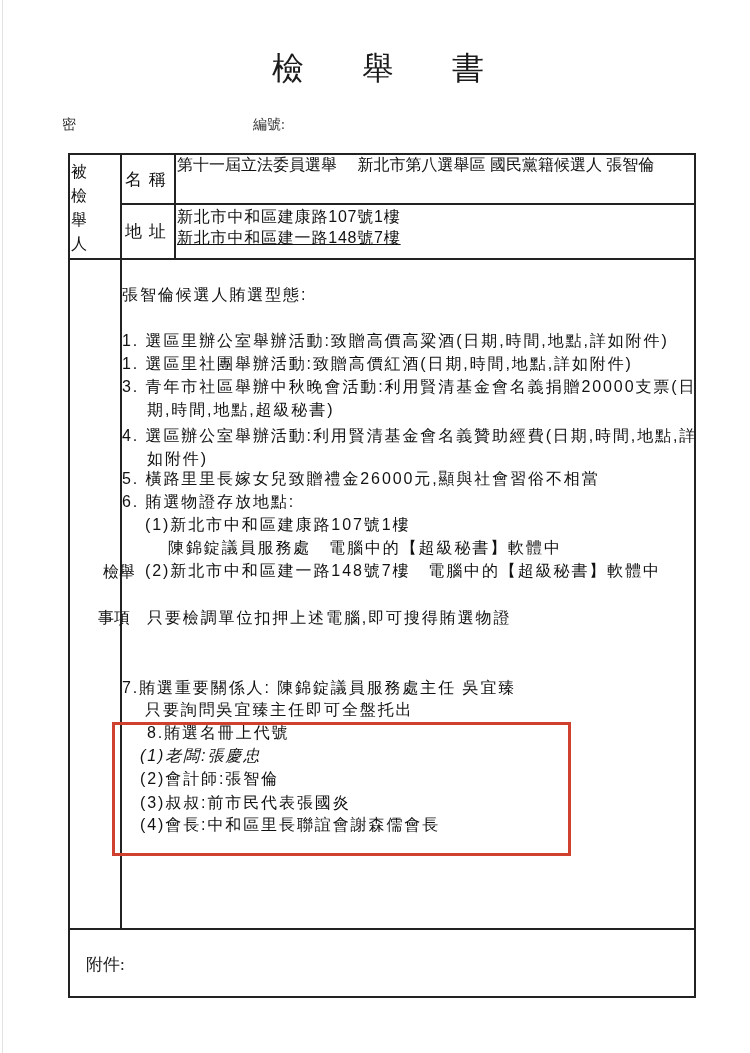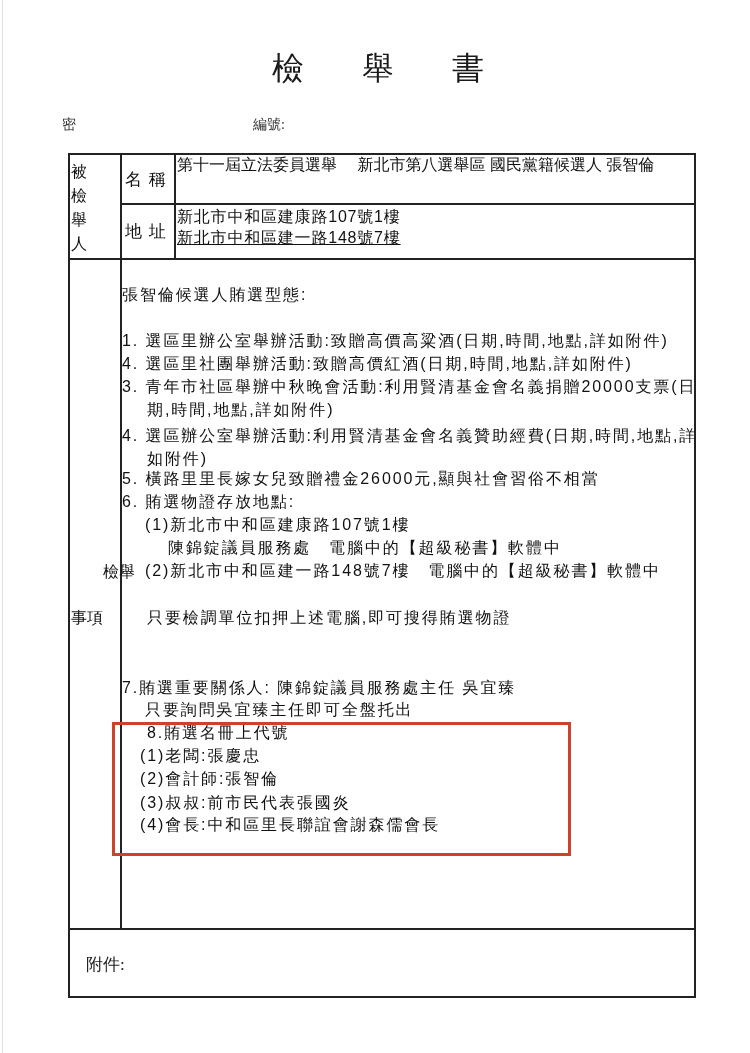--- a/index.html
+++ b/index.html
@@ -59,39 +59,39 @@
   <span class="cell-text" style="left:125px; top:170px; font-size:17px; letter-spacing:1px;">名 稱</span>
   <span class="cell-text" style="left:177px; top:155px;">第十一屆立法委員選舉　 新北市第八選舉區  國民黨籍候選人 張智倫</span>
 
   <span class="cell-text" style="left:125px; top:222px; font-size:17px; letter-spacing:1px;">地 址</span>
   <span class="cell-text" style="left:177px; top:207px; letter-spacing:0.8px;">新北市中和區建康路107號1樓</span>
   <span class="cell-text" style="left:177px; top:228px; letter-spacing:0.8px;text-decoration:underline;">新北市中和區建一路148號7樓</span>
 </div>
 
 <div>
   <span class="v-label" style="top:562px;padding-left:32px;">檢舉</span>
-  <span class="v-label" style="top:608px;">事項</span>
+  <span class="v-label" style="top:608px;padding-left:27px;">事項</span>
 
   <div class="body-line" style="left:122px; top:285px;">張智倫候選人賄選型態:</div>
   <div class="body-line" style="left:122px; top:331px;">1. 選區里辦公室舉辦活動:致贈高價高粱酒(日期,時間,地點,詳如附件)</div>
-  <div class="body-line" style="left:122px; top:354px;">4. 選區里社團舉辦活動:致贈高價紅酒(日期,時間,地點,詳如附件)</div>
+  <div class="body-line" style="left:122px; top:354px;">1. 選區里社團舉辦活動:致贈高價紅酒(日期,時間,地點,詳如附件)</div>
   <div class="body-line" style="left:122px; top:377px;">3. 青年市社區舉辦中秋晚會活動:利用賢清基金會名義捐贈20000支票(日</div>
-  <div class="body-line" style="left:147px; top:400px;">期,時間,地點,詳如附件)</div>
+  <div class="body-line" style="left:147px; top:400px;">期,時間,地點,超級秘書)</div>
   <div class="body-line" style="left:122px; top:426px;">4. 選區辦公室舉辦活動:利用賢清基金會名義贊助經費(日期,時間,地點,詳</div>
   <div class="body-line" style="left:147px; top:449px;">如附件)</div>
   <div class="body-line" style="left:122px; top:469px;">5. 橫路里里長嫁女兒致贈禮金26000元,顯與社會習俗不相當</div>
   <div class="body-line" style="left:122px; top:492px;">6. 賄選物證存放地點:</div>
   <div class="body-line" style="left:145px; top:515px;">(1)新北市中和區建康路107號1樓</div>
   <div class="body-line" style="left:168px; top:538px;">陳錦錠議員服務處　電腦中的【超級秘書】軟體中</div>
   <div class="body-line" style="left:145px; top:561px;">(2)新北市中和區建一路148號7樓　電腦中的【超級秘書】軟體中</div>
   <div class="body-line" style="left:147px; top:608px;">只要檢調單位扣押上述電腦,即可搜得賄選物證</div>
   <div class="body-line" style="left:122px; top:678px;">7.賄選重要關係人: 陳錦錠議員服務處主任  吳宜臻</div>
   <div class="body-line" style="left:145px; top:700px;">只要詢問吳宜臻主任即可全盤托出</div>
   <div class="body-line" style="left:122px; top:723px;padding-left:25px;">8.賄選名冊上代號</div>
-  <div class="body-line" style="left:140px; top:746px;">(1)老闆:張慶忠</div>
+  <div class="body-line" style="left:140px; top:746px;font-style:italic;">(1)老闆:張慶忠</div>
   <div class="body-line" style="left:140px; top:769px;">(2)會計師:張智倫</div>
   <div class="body-line" style="left:140px; top:793px;">(3)叔叔:前市民代表張國炎</div>
   <div class="body-line" style="left:140px; top:815px;">(4)會長:中和區里長聯誼會謝森儒會長</div>
 
   <div class="highlight-box"></div>
 </div>
 
 <span class="attach">附件:</span>
 
 </body></html>

